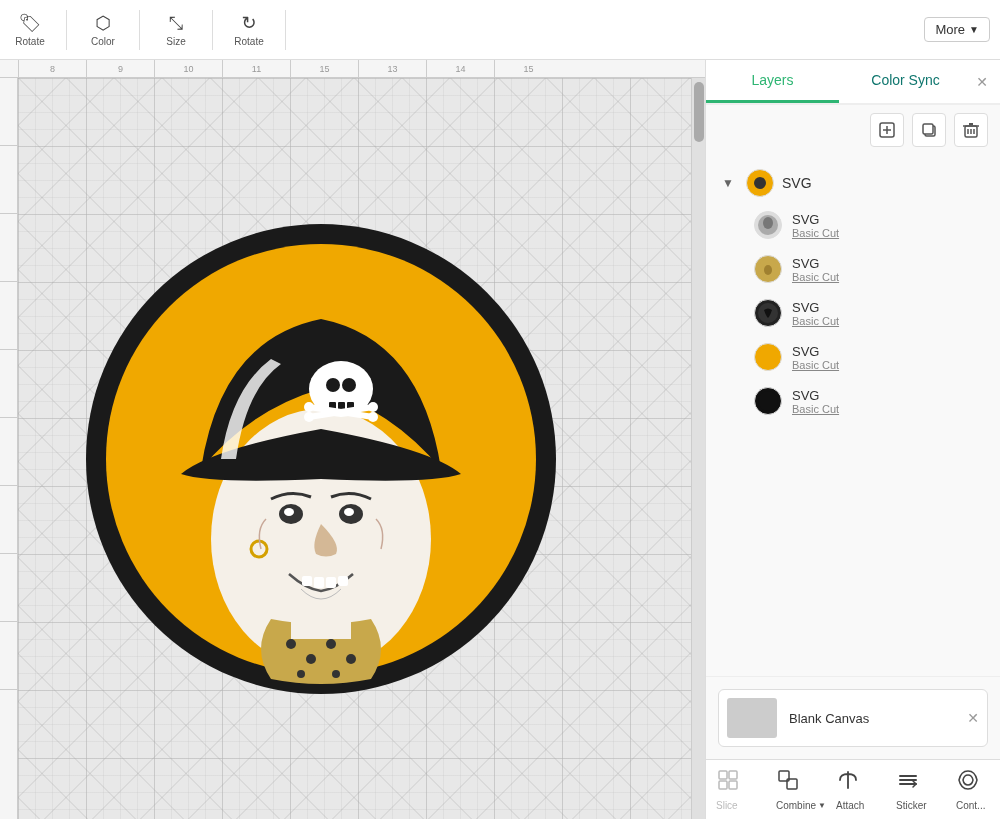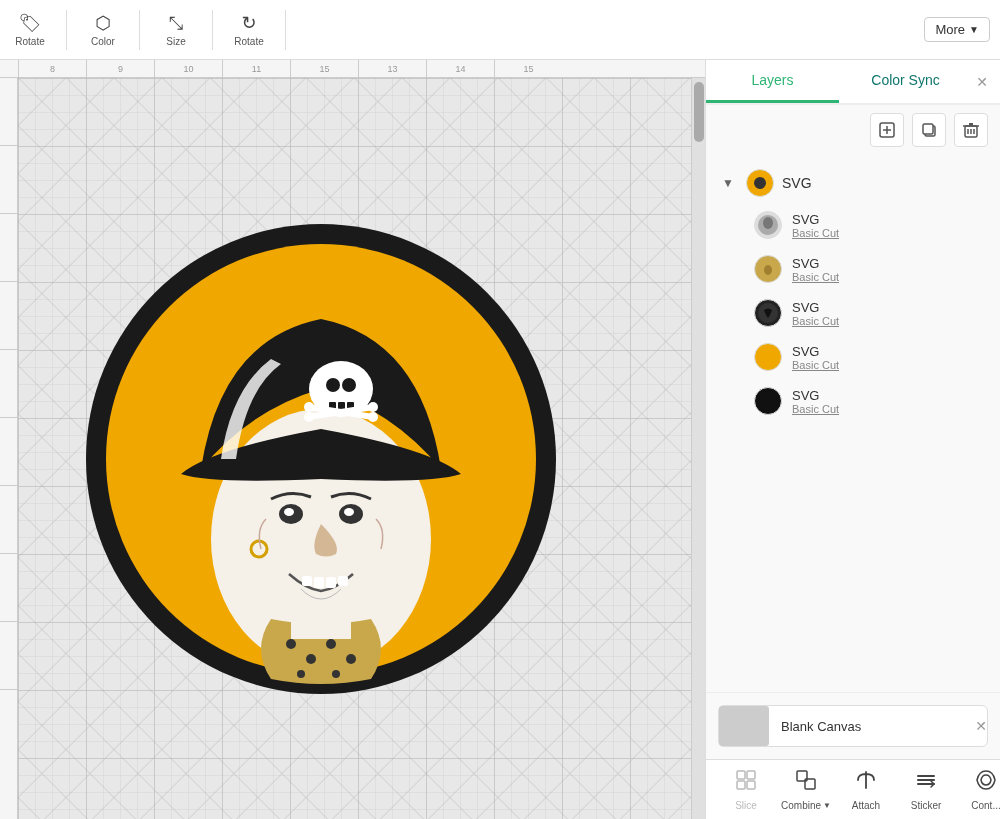--- a/index.html
+++ b/index.html
@@ -333,20 +333,21 @@
     
     .blank-canvas-area {
       padding: 12px;
       border-top: 1px solid #eee;
       background: #f9f9f9;
     }
     .blank-canvas-item {
       display: flex;
       align-items: center;
       gap: 12px;
+      padding: 8px;
       background: #fff;
       border: 1px solid #ddd;
       border-radius: 6px;
     }
     .blank-canvas-thumb {
       width: 50px;
       height: 40px;
       background: #ccc;
       border-radius: 3px;
       flex-shrink: 0;
@@ -369,21 +370,21 @@
       border-top: 1px solid #ddd;
       display: flex;
       align-items: center;
       justify-content: space-around;
       padding: 0 10px;
       flex-shrink: 0;
     }
     .bottom-btn {
       display: flex;
       flex-direction: column;
-      align-items: center;
+      align-items: flex-start;
       gap: 3px;
       font-size: 10px;
       color: #555;
       cursor: pointer;
       min-width: 60px;
     }
     .bottom-btn .icon-wrap {
       font-size: 20px;
       color: #444;
     }

